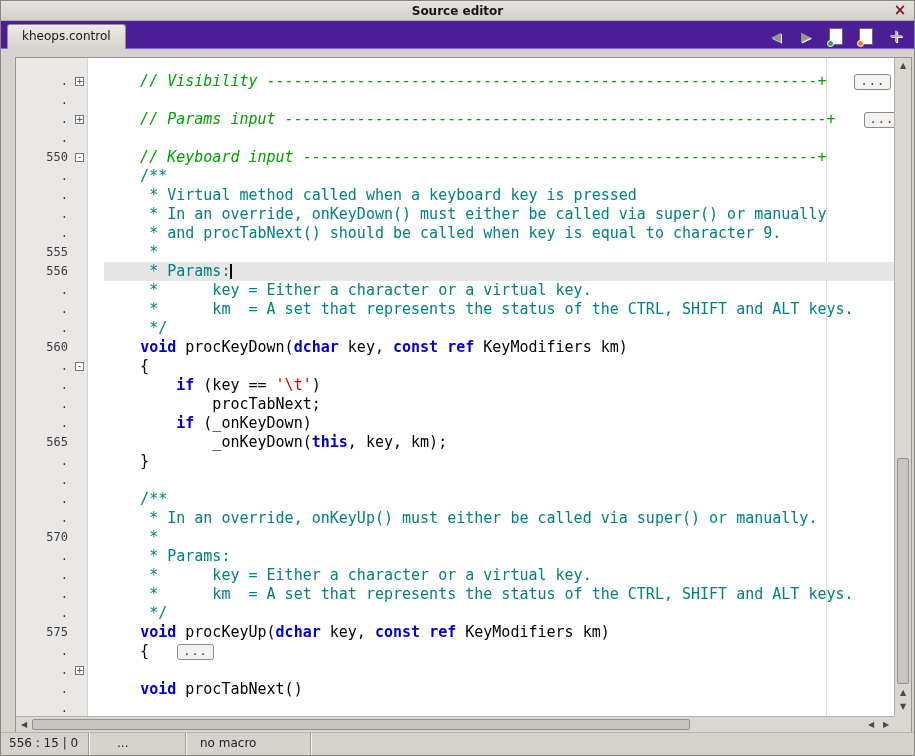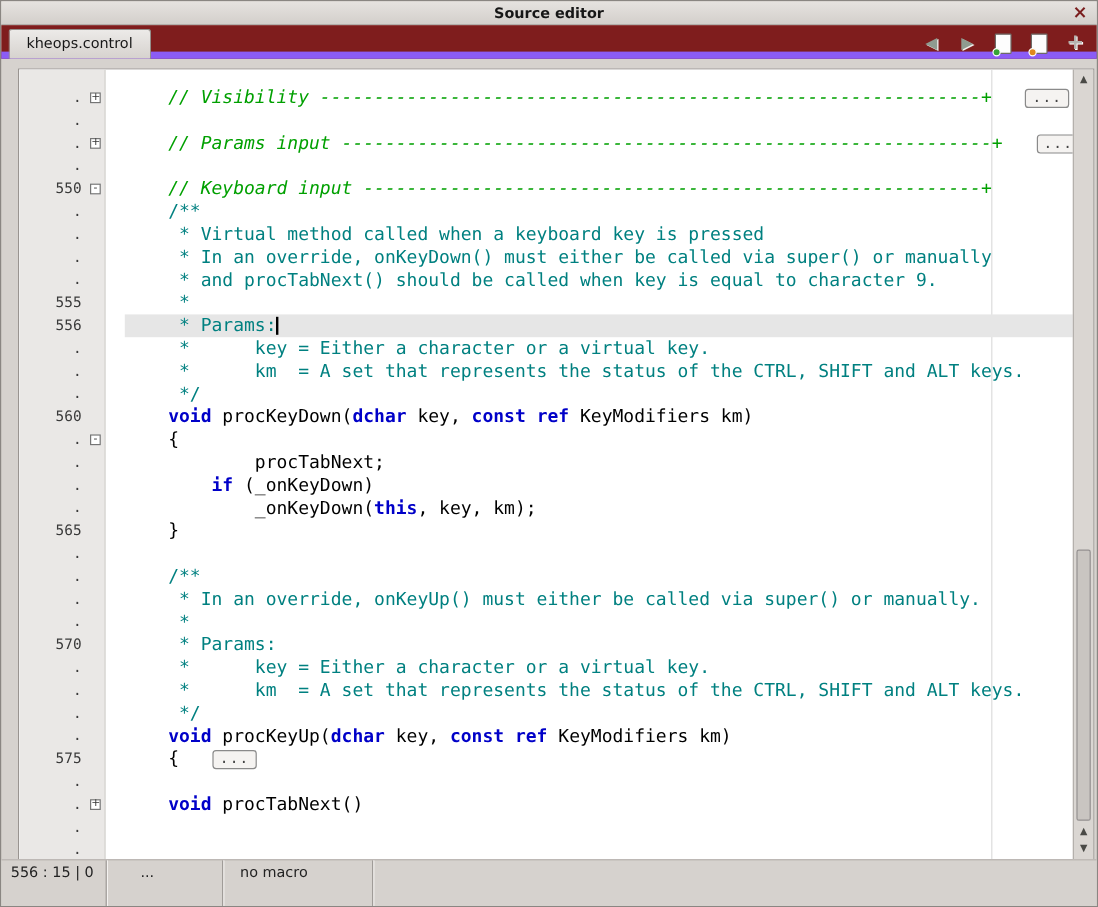--- a/index.html
+++ b/index.html
@@ -7,22 +7,22 @@
   .window { position:relative; width:915px; height:756px; background:#d6d2ce; overflow:hidden; border:1px solid #8a8682; box-sizing:border-box; }
 
   
   .titlebar { position:absolute; left:0; top:0; width:100%; height:20px;
     background:linear-gradient(#e6e3e0,#d3cfcb); border-bottom:1px solid #b2aeaa;
     text-align:center; font-size:12px; font-weight:bold; color:#161616; line-height:20px; box-sizing:border-box; }
   .close-btn { position:absolute; right:6px; top:0; width:16px; height:20px; line-height:19px;
     color:#7a1d1d; font-weight:bold; font-size:15px; text-align:center; cursor:default; }
 
   
-  .tabbar { position:absolute; left:0; top:20px; width:100%; height:28px; background:#7f1d1d;
-    border-bottom:6px solid #8b5cf6; box-sizing:border-box; }
+  .tabbar { position:absolute; left:0; top:20px; width:100%; height:28px; background:#4c1d95;
+    border-bottom:1px solid #8b5cf6; box-sizing:border-box; }
   .tab { position:absolute; left:6px; top:3px; height:25px; padding:0 14px;
     background:linear-gradient(#eceae8,#d6d2ce); border:1px solid #948f8b; border-bottom:none;
     border-radius:3px 3px 0 0; line-height:23px; font-size:12px; color:#161616; box-sizing:border-box; }
   .toolbar { position:absolute; right:8px; top:4px; height:22px; display:flex; gap:10px; align-items:center; }
   .tb-btn { width:20px; height:20px; display:flex; align-items:center; justify-content:center; }
   .arrow-glyph { color:#8f9b90; font-size:13px; text-shadow:1px 1px 0 #f4f2f0; }
   .doc-icon { width:12px; height:15px; background:#fdfdfd; border:1px solid #6e6a66; border-radius:1px; position:relative; }
   .doc-dot { position:absolute; left:-3px; bottom:-3px; width:7px; height:7px; border-radius:50%; border:1px solid #fff; box-sizing:border-box; }
   .dot-green { background:#36a436; }
   .dot-orange { background:#e0881e; }
@@ -73,21 +73,21 @@
   .hs-btn { position:absolute; top:1px; width:14px; height:14px; text-align:center; font-size:8px;
     color:#4a4a46; line-height:14px; }
   .hs-left { left:1px; }
   .hs-right2 { right:16px; }
   .hs-right { right:1px; }
   .h-thumb { position:absolute; top:2px; height:11px; left:16px; width:658px; background:#c9c5c1;
     border:1px solid #949090; border-radius:2px; box-sizing:border-box; }
   .sb-corner { position:absolute; right:0; bottom:0; width:17px; height:16px; background:#dad6d2; }
 
   
-  .statusbar { position:absolute; left:0; bottom:0; width:100%; height:39px; background:#d6d2ce;
+  .statusbar { position:absolute; left:0; bottom:0; width:100%; height:23px; background:#d6d2ce;
     border-top:1px solid #b8b4b0; display:flex; font-size:12px; color:#222; box-sizing:border-box; }
   .sb-panel { line-height:21px; padding-left:8px; border-right:1px solid #a09c98; box-shadow:1px 0 0 #f4f2f0;
     white-space:nowrap; overflow:hidden; box-sizing:border-box; }
   .sb-caret { width:88px; }
   .sb-extra { width:97px; padding-left:28px; }
   .sb-macro { width:125px; padding-left:14px; }
   .sb-path { flex:1; border-right:none; box-shadow:none; }
 </style>
 </head>
 <body>
@@ -289,20 +289,21 @@
           <div class="code-row"><span class="tk-doc">     * Virtual method called when a keyboard key is pressed</span></div>
           <div class="code-row"><span class="tk-doc">     * In an override, onKeyDown() must either be called via super() or manually</span></div>
           <div class="code-row"><span class="tk-doc">     * and procTabNext() should be called when key is equal to character 9.</span></div>
           <div class="code-row"><span class="tk-doc">     *</span></div>
           <div class="code-row current"><span class="tk-doc">     * Params:</span><span class="caret"></span></div>
           <div class="code-row"><span class="tk-doc">     *      key = Either a character or a virtual key.</span></div>
           <div class="code-row"><span class="tk-doc">     *      km  = A set that represents the status of the CTRL, SHIFT and ALT keys.</span></div>
           <div class="code-row"><span class="tk-doc">     */</span></div>
           <div class="code-row"><span class="tk-txt">    </span><span class="tk-kw">void</span><span class="tk-txt"> procKeyDown(</span><span class="tk-kw">dchar</span><span class="tk-txt"> key, </span><span class="tk-kw">const</span><span class="tk-txt"> </span><span class="tk-kw">ref</span><span class="tk-txt"> KeyModifiers km)</span></div>
           <div class="code-row"><span class="tk-txt">    {</span></div>
+          <div class="code-row"><span class="tk-txt">        </span><span class="tk-kw">if</span><span class="tk-txt"> (key == </span><span class="tk-str">'\t'</span><span class="tk-txt">)</span></div>
           <div class="code-row"><span class="tk-txt">            procTabNext;</span></div>
           <div class="code-row"><span class="tk-txt">        </span><span class="tk-kw">if</span><span class="tk-txt"> (_onKeyDown)</span></div>
           <div class="code-row"><span class="tk-txt">            _onKeyDown(</span><span class="tk-kw">this</span><span class="tk-txt">, key, km);</span></div>
           <div class="code-row"><span class="tk-txt">    }</span></div>
           <div class="code-row"></div>
           <div class="code-row"><span class="tk-doc">    /**</span></div>
           <div class="code-row"><span class="tk-doc">     * In an override, onKeyUp() must either be called via super() or manually.</span></div>
           <div class="code-row"><span class="tk-doc">     *</span></div>
           <div class="code-row"><span class="tk-doc">     * Params:</span></div>
           <div class="code-row"><span class="tk-doc">     *      key = Either a character or a virtual key.</span></div>

